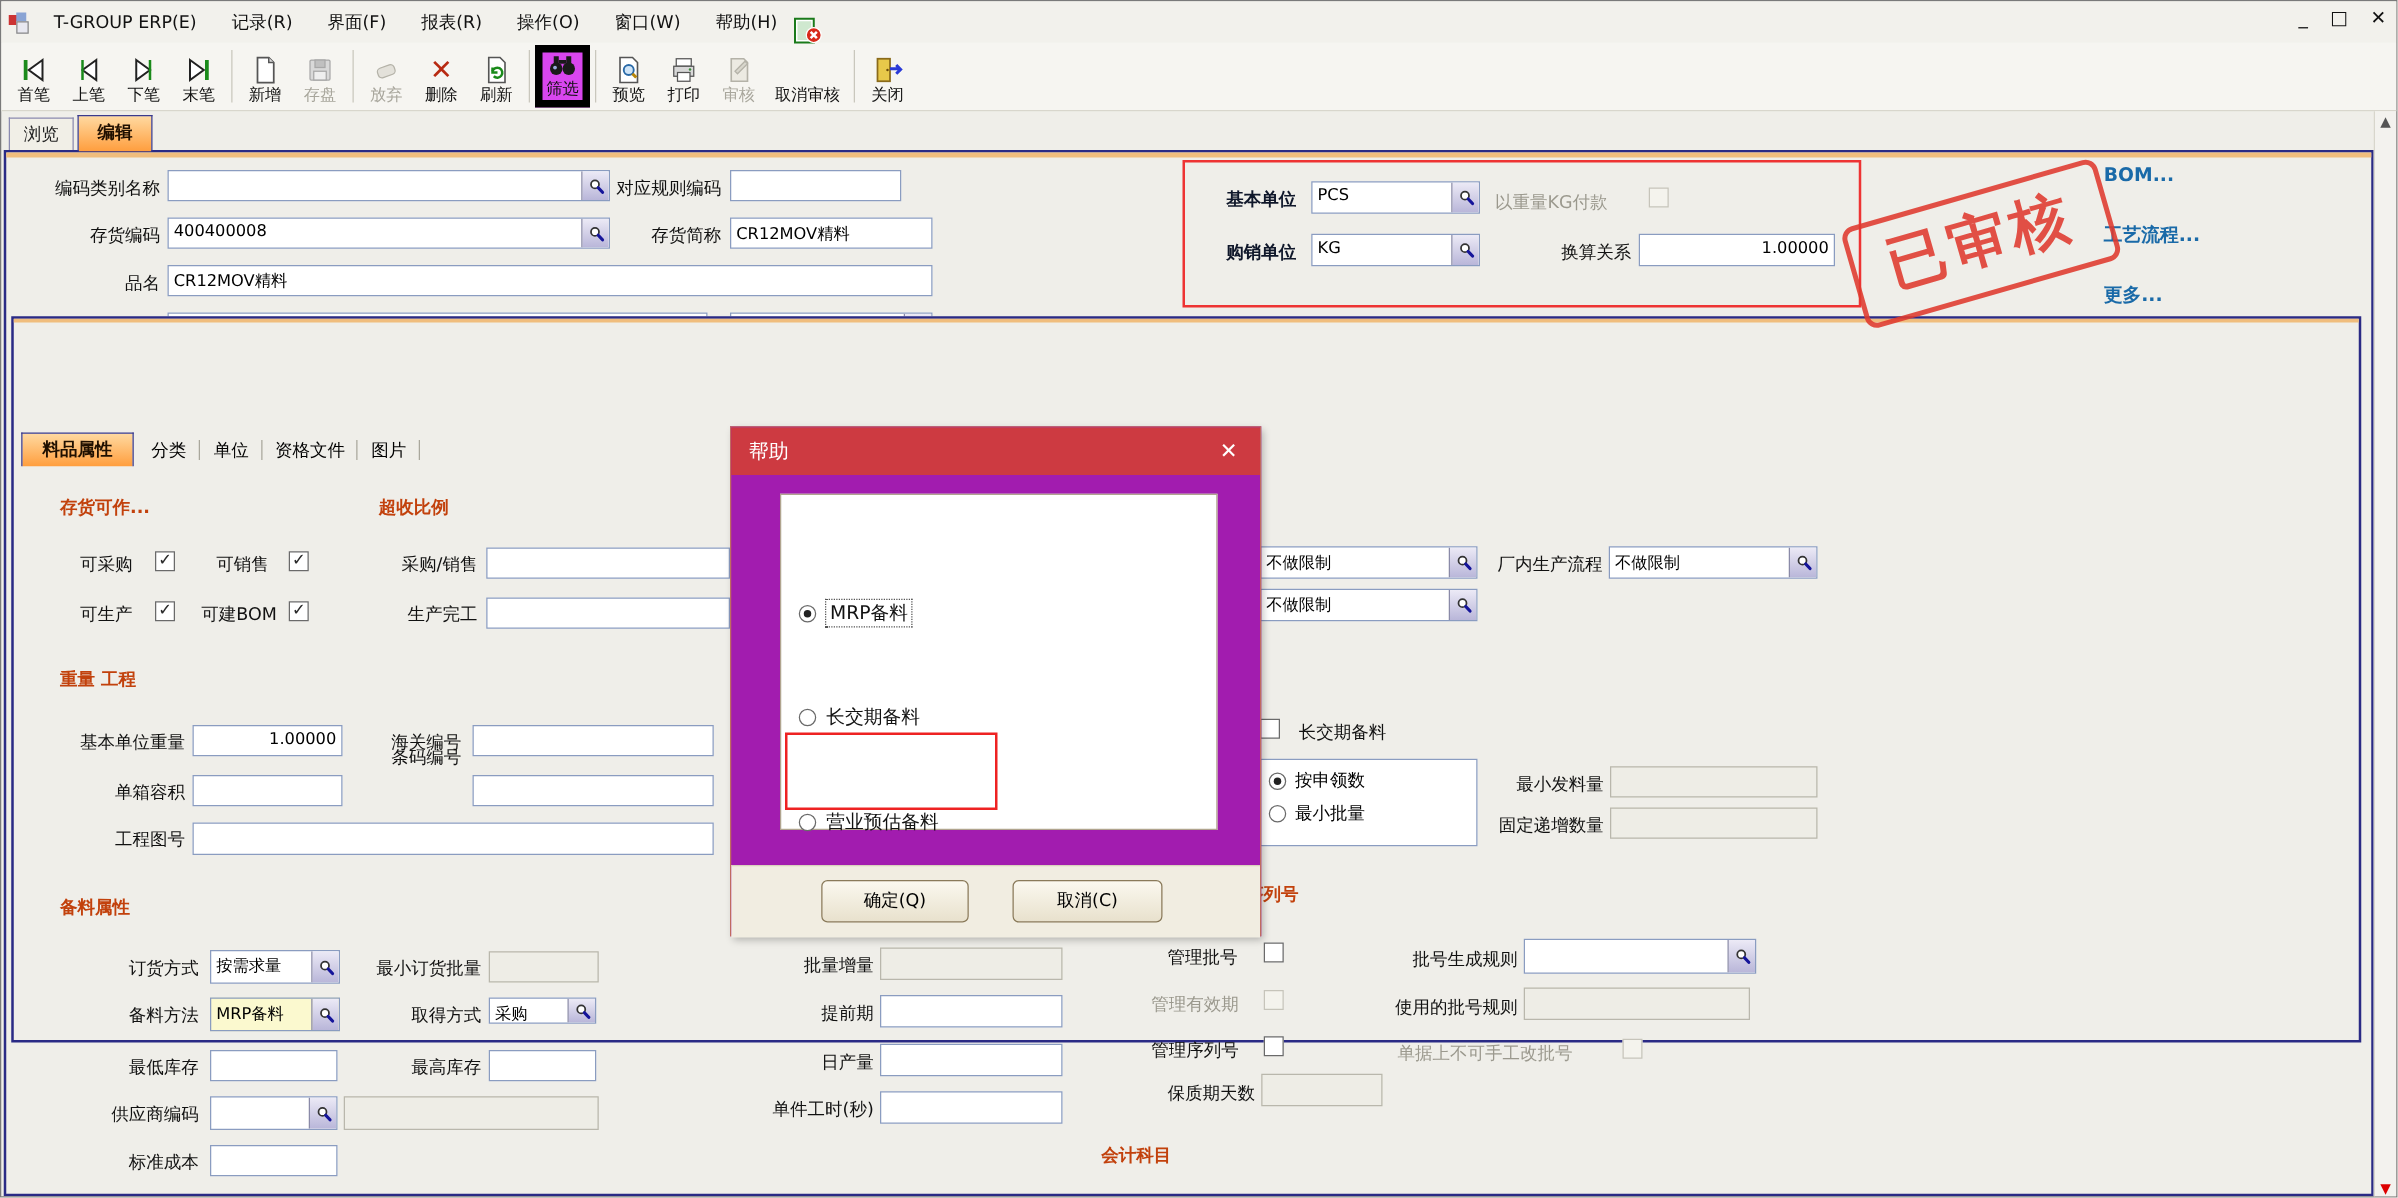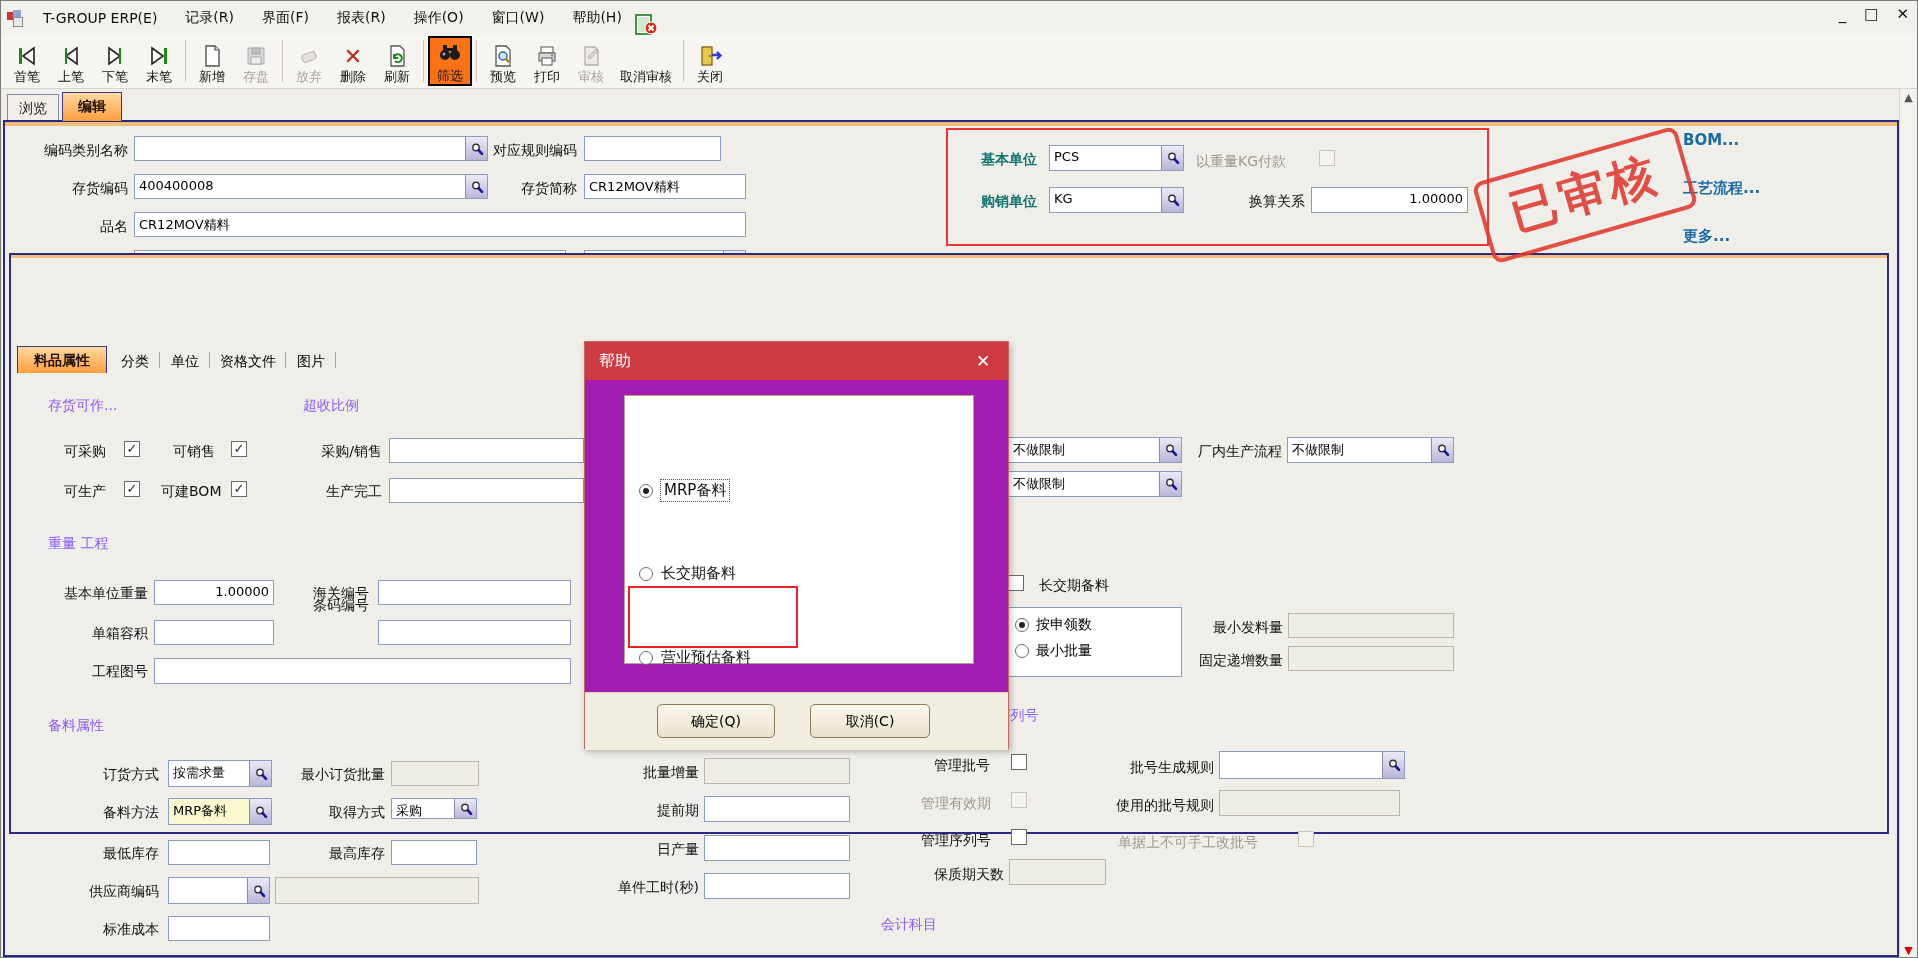--- a/index.html
+++ b/index.html
@@ -12,36 +12,36 @@
   #appicon{width:16px;height:16px;position:relative;margin-right:4px;}
   #appicon .sq{position:absolute;width:8px;height:8px;}
   #wincontrols{position:absolute;right:10px;top:4px;display:flex;gap:18px;font-size:15px;color:#111;}
   #wincontrols span{cursor:default;}
   #toolbar{position:absolute;left:0;top:33px;width:1918px;height:55px;background:#f6f5f1;
            border-bottom:1px solid #d8d6cc;display:flex;align-items:center;padding-left:4px;box-sizing:border-box;}
   .tbtn{display:flex;flex-direction:column;align-items:center;justify-content:flex-end;
         min-width:44px;height:50px;padding:1px 2px;box-sizing:border-box;border:1px solid transparent;}
   .tbtn .tcap{font-size:13px;color:#111;line-height:15px;white-space:nowrap;}
   .tbtn.dis .tcap{color:#a8a69c;}
-  .tbtn.active{border:2px solid #000000;background:#f97316;justify-content:space-between;}
+  .tbtn.active{border:6px solid #000000;background:#d946ef;}
   .ticon{height:26px;display:flex;align-items:center;justify-content:center;}
   .tsep{width:1px;height:42px;background:#c9c7bd;margin:0 4px;}
   
   .tab{position:absolute;font-size:14px;text-align:center;line-height:26px;box-sizing:border-box;cursor:default;}
   .tab.inactive{background:#f1efe7;border:1px solid #8a8ab0;border-bottom:none;color:#222;}
   .tab.activetab{background:linear-gradient(#ffd9a0,#ff9e3e);border:1px solid #3a3a8c;border-bottom:none;
         font-weight:bold;color:#201000;z-index:3;}
   
   #mainpanel{position:absolute;left:2px;top:119px;width:1896px;height:837px;
              border:2px solid #2a2a85;box-sizing:border-box;background:#efeee9;}
   #topstrip{position:absolute;left:0;top:0;width:100%;height:4px;background:#f0bd7d;}
   .lbl{position:absolute;font-size:14px;color:#111;white-space:nowrap;text-align:right;}
   .lbl.gray{color:#9b998e;}
-  .lbl.red{color:#0f766e;font-weight:bold;}
-  .sec{position:absolute;font-size:14px;font-weight:normal;color:#8b5cf6;white-space:nowrap;}
+  .lbl.red{color:#0f172a;font-weight:bold;}
+  .sec{position:absolute;font-size:14px;font-weight:bold;color:#c2410c;white-space:nowrap;}
   .inp{position:absolute;background:#fff;border:1px solid #8a9cc0;box-sizing:border-box;
        font-size:13px;padding:3px 4px;white-space:nowrap;overflow:hidden;color:#000;}
   .inp.ro{background:#f2f1ea;}
   .inp.dis{background:#eeede6;border-color:#b9b7ac;}
   .inp.right{text-align:right;}
   .combo{position:absolute;background:#fff;border:1px solid #8a9cc0;box-sizing:border-box;overflow:hidden;}
   .combo .cval{position:absolute;left:4px;top:3px;font-size:13px;white-space:nowrap;}
   .combo.yellow{background:#fbf9cf;}
   .lookup{position:absolute;right:0;top:0;bottom:0;width:21px;
           background:linear-gradient(#eceaf6,#b9b6d9);border-left:1px solid #8a8aa8;

